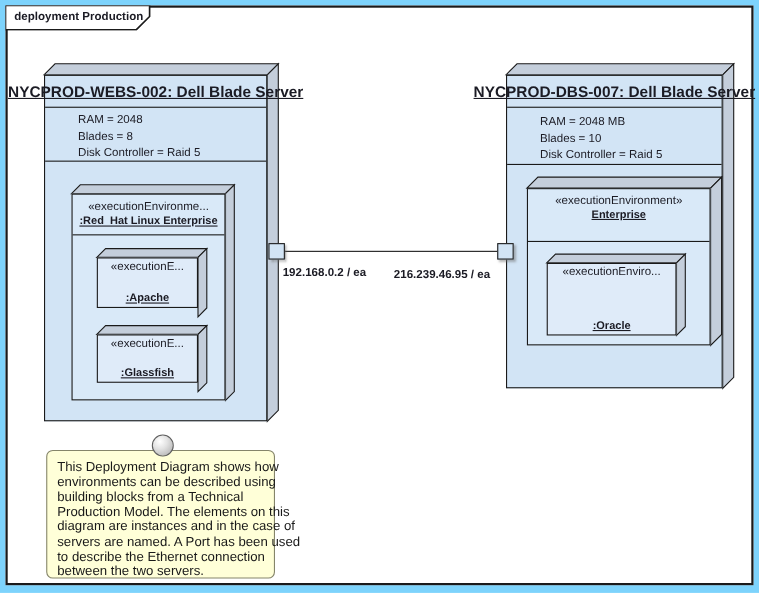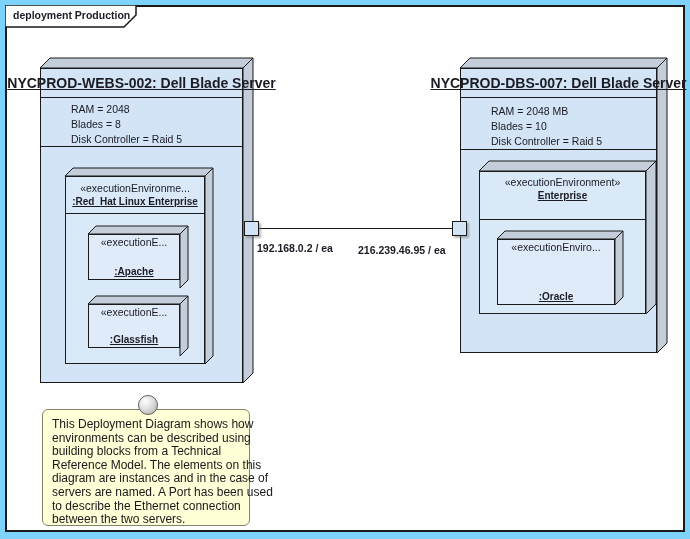--- a/index.html
+++ b/index.html
@@ -167,21 +167,21 @@
   <div class="connector" style="left:251px;top:228px;width:209px;"></div>
   <div class="port" style="left:244px;top:221px;"></div>
   <div class="port" style="left:452px;top:221px;"></div>
   <div class="ip-label" style="left:257px;top:242px;">192.168.0.2 / ea</div>
   <div class="ip-label" style="left:358px;top:244px;width:96px;text-align:left;">216.239.46.95 / ea</div>
 
   <div class="note">
     <div class="note-line">This Deployment Diagram shows how</div>
     <div class="note-line">environments can be described using</div>
     <div class="note-line">building blocks from a Technical</div>
-    <div class="note-line">Reference Model. The elements on this</div>
+    <div class="note-line">Production Model. The elements on this</div>
     <div class="note-line">diagram are instances and in the case of</div>
     <div class="note-line">servers are named. A Port has been used</div>
     <div class="note-line">to describe the Ethernet connection</div>
     <div class="note-line">between the two servers.</div>
   </div>
   <div class="note-anchor"></div>
 
 </div>
 
 </body></html>

